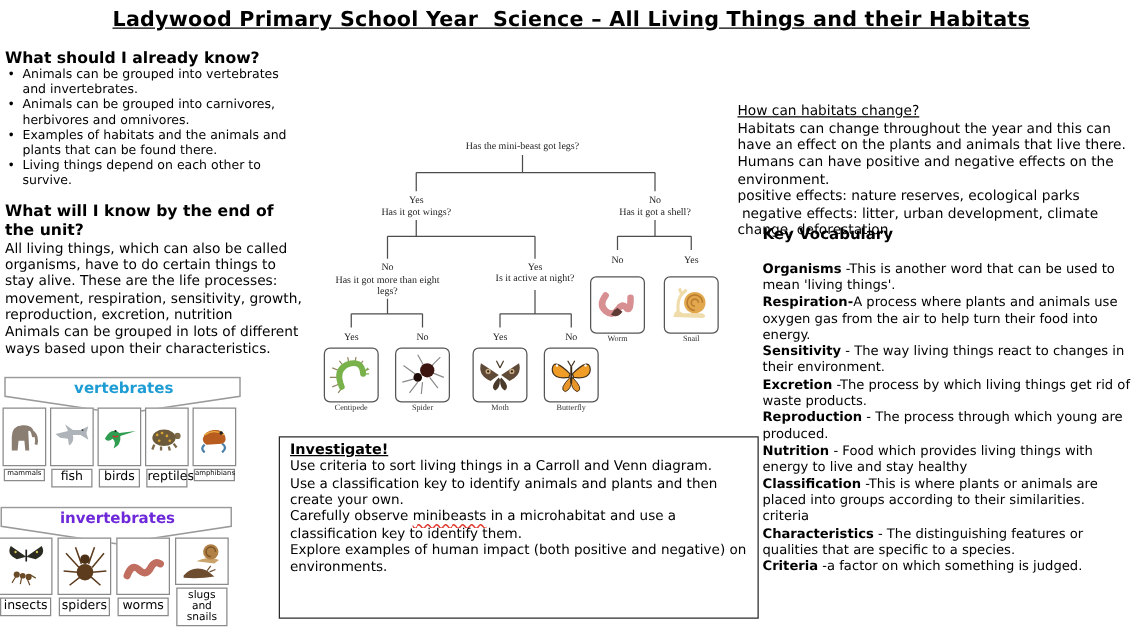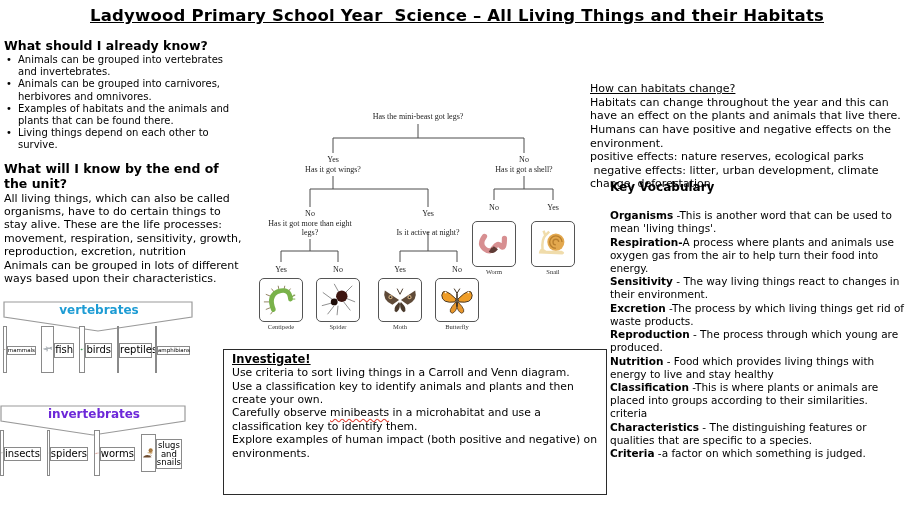--- a/index.html
+++ b/index.html
@@ -15,21 +15,21 @@
   .blist li:before{content:"•";position:absolute;left:2px;}
   .bodytext{font-size:11px;line-height:1.22;margin:0;white-space:pre-line;}
   .gap{height:9px;}
   
   .group{position:absolute;}
   .banner{position:relative;}
   .banner svg{display:block;}
   .banner-label{position:absolute;left:0;right:0;top:2px;text-align:center;
                 font-size:12px;font-weight:bold;}
   .cards{display:flex;position:relative;margin-top:-6px;}
-  .card{display:flex;align-items:center;}
+  .card{display:flex;flex-direction:column;align-items:center;}
   .cimg{border:1px solid #8a8a8a;background:#fff;display:flex;align-items:center;
         justify-content:center;overflow:hidden;}
   .clbl{border:1px solid #8a8a8a;background:#fff;margin-top:2px;text-align:center;
         width:100%;box-sizing:border-box;font-size:10px;line-height:1.05;padding:1px 0;}
   .vcards .card{width:33px;margin-right:5px;}
   .vcards .cimg{width:33px;height:45px;}
   .vcards .card:nth-child(1) .clbl,.vcards .card:nth-child(5) .clbl{font-size:5.5px;}
   .icards .card{width:41px;margin-right:6px;}
   .icards .cimg{width:41px;height:44px;}
   .icards .card:nth-child(4) .cimg{height:36px;}
@@ -216,21 +216,21 @@
                M269 68 V81 M239 81 H298 M239 81 V92 M298 81 V92" stroke="#4d4d4d" stroke-width="1" fill="none"></path>
     </svg>
     <span class="kl" style="left:163px;top:4px;">Has the mini-beast got legs?</span>
     <span class="kl" style="left:78px;top:47px;">Yes</span>
     <span class="kl" style="left:78px;top:57px;">Has it got wings?</span>
     <span class="kl" style="left:269px;top:47px;">No</span>
     <span class="kl" style="left:269px;top:57px;">Has it got a shell?</span>
     <span class="kl" style="left:55px;top:101px;">No</span>
     <span class="kl wrap2" style="left:55px;top:111px;">Has it got more than eight legs?</span>
     <span class="kl" style="left:173px;top:101px;">Yes</span>
-    <span class="kl" style="left:173px;top:120px;text-align:right;">Is it active at night?</span>
+    <span class="kl" style="left:173px;top:110px;text-align:right;">Is it active at night?</span>
     <span class="kl" style="left:26px;top:157px;">Yes</span>
     <span class="kl" style="left:83px;top:157px;">No</span>
     <span class="kl" style="left:145px;top:157px;">Yes</span>
     <span class="kl" style="left:202px;top:157px;">No</span>
     <span class="kl" style="left:239px;top:95px;">No</span>
     <span class="kl" style="left:298px;top:95px;">Yes</span>
 
     <div class="leaf" style="left:4px;top:170px;">
       <div class="leafbox">
         <svg width="38" height="38" viewBox="0 0 40 40">

